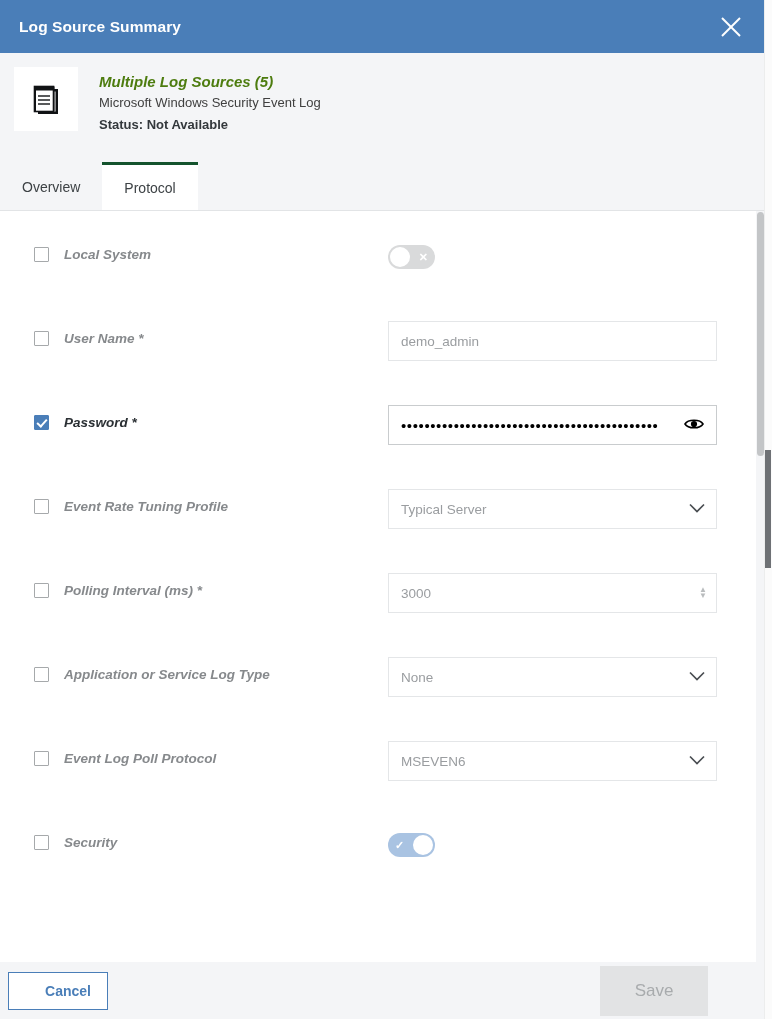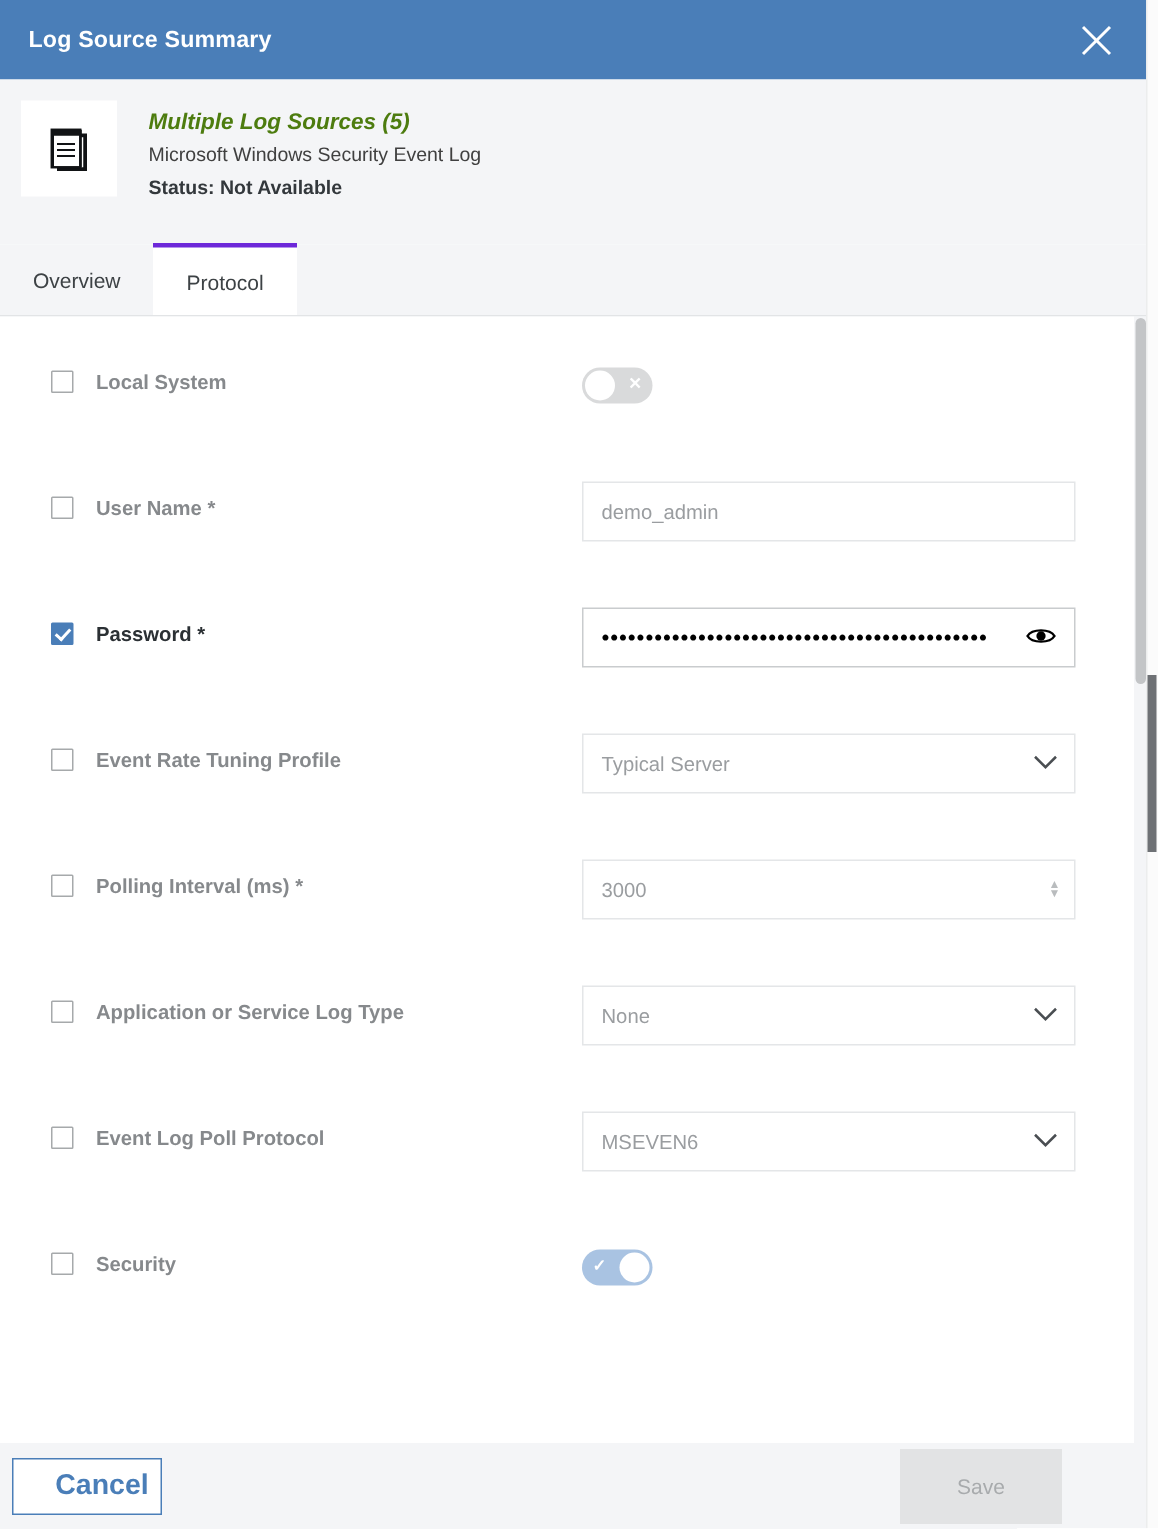--- a/index.html
+++ b/index.html
@@ -106,21 +106,21 @@
     justify-content: center;
     padding: 0 22px;
     font-size: 14px;
     color: #3d4245;
     cursor: pointer;
     position: relative;
     background: transparent;
   }
   .tab.active {
     background: #ffffff;
-    border-top: 3px solid #6d28d9;
+    border-top: 3px solid #14532d;
     margin-top: -1px;
     font-weight: normal;
     text-align: right;
   }
 
   
   .formscroll {
     position: absolute;
     top: 211px; left: 0;
     width: 756px;
@@ -137,20 +137,21 @@
     display: flex;
     align-items: flex-start;
     height: 84px;
     padding-left: 34px;
   }
   .row-label {
     width: 354px;
     display: flex;
     padding-top: 14px;
     flex: 0 0 auto;
+    font-style: italic;
   }
   .cbox {
     width: 15px; height: 15px;
     border: 1px solid #a6a9ab;
     background: #ffffff;
     flex: 0 0 auto;
     cursor: pointer;
     border-radius: 1px;
   }
   .cbox.checked {
@@ -300,35 +301,35 @@
     align-items: center;
     justify-content: space-between;
     padding: 0 10px 0 8px;
   }
   .btn-cancel {
     height: 38px;
     min-width: 100px;
     border: 1px solid #4a7eb8;
     background: #ffffff;
     color: #4a7eb8;
-    font-size: 19px;
+    font-size: 14px;
     font-weight: bold;
     display: flex;
     align-items: center;
     justify-content: center;
     cursor: pointer;
     padding-left: 20px;
   }
   .btn-save {
     height: 50px;
     min-width: 108px;
     border: none;
     background: #e2e3e4;
     color: #a8abad;
-    font-size: 14px;
+    font-size: 17px;
     display: flex;
     align-items: center;
     justify-content: center;
     cursor: default;
     margin-right: 46px;
   }
 </style>
 </head>
 <body>
 

